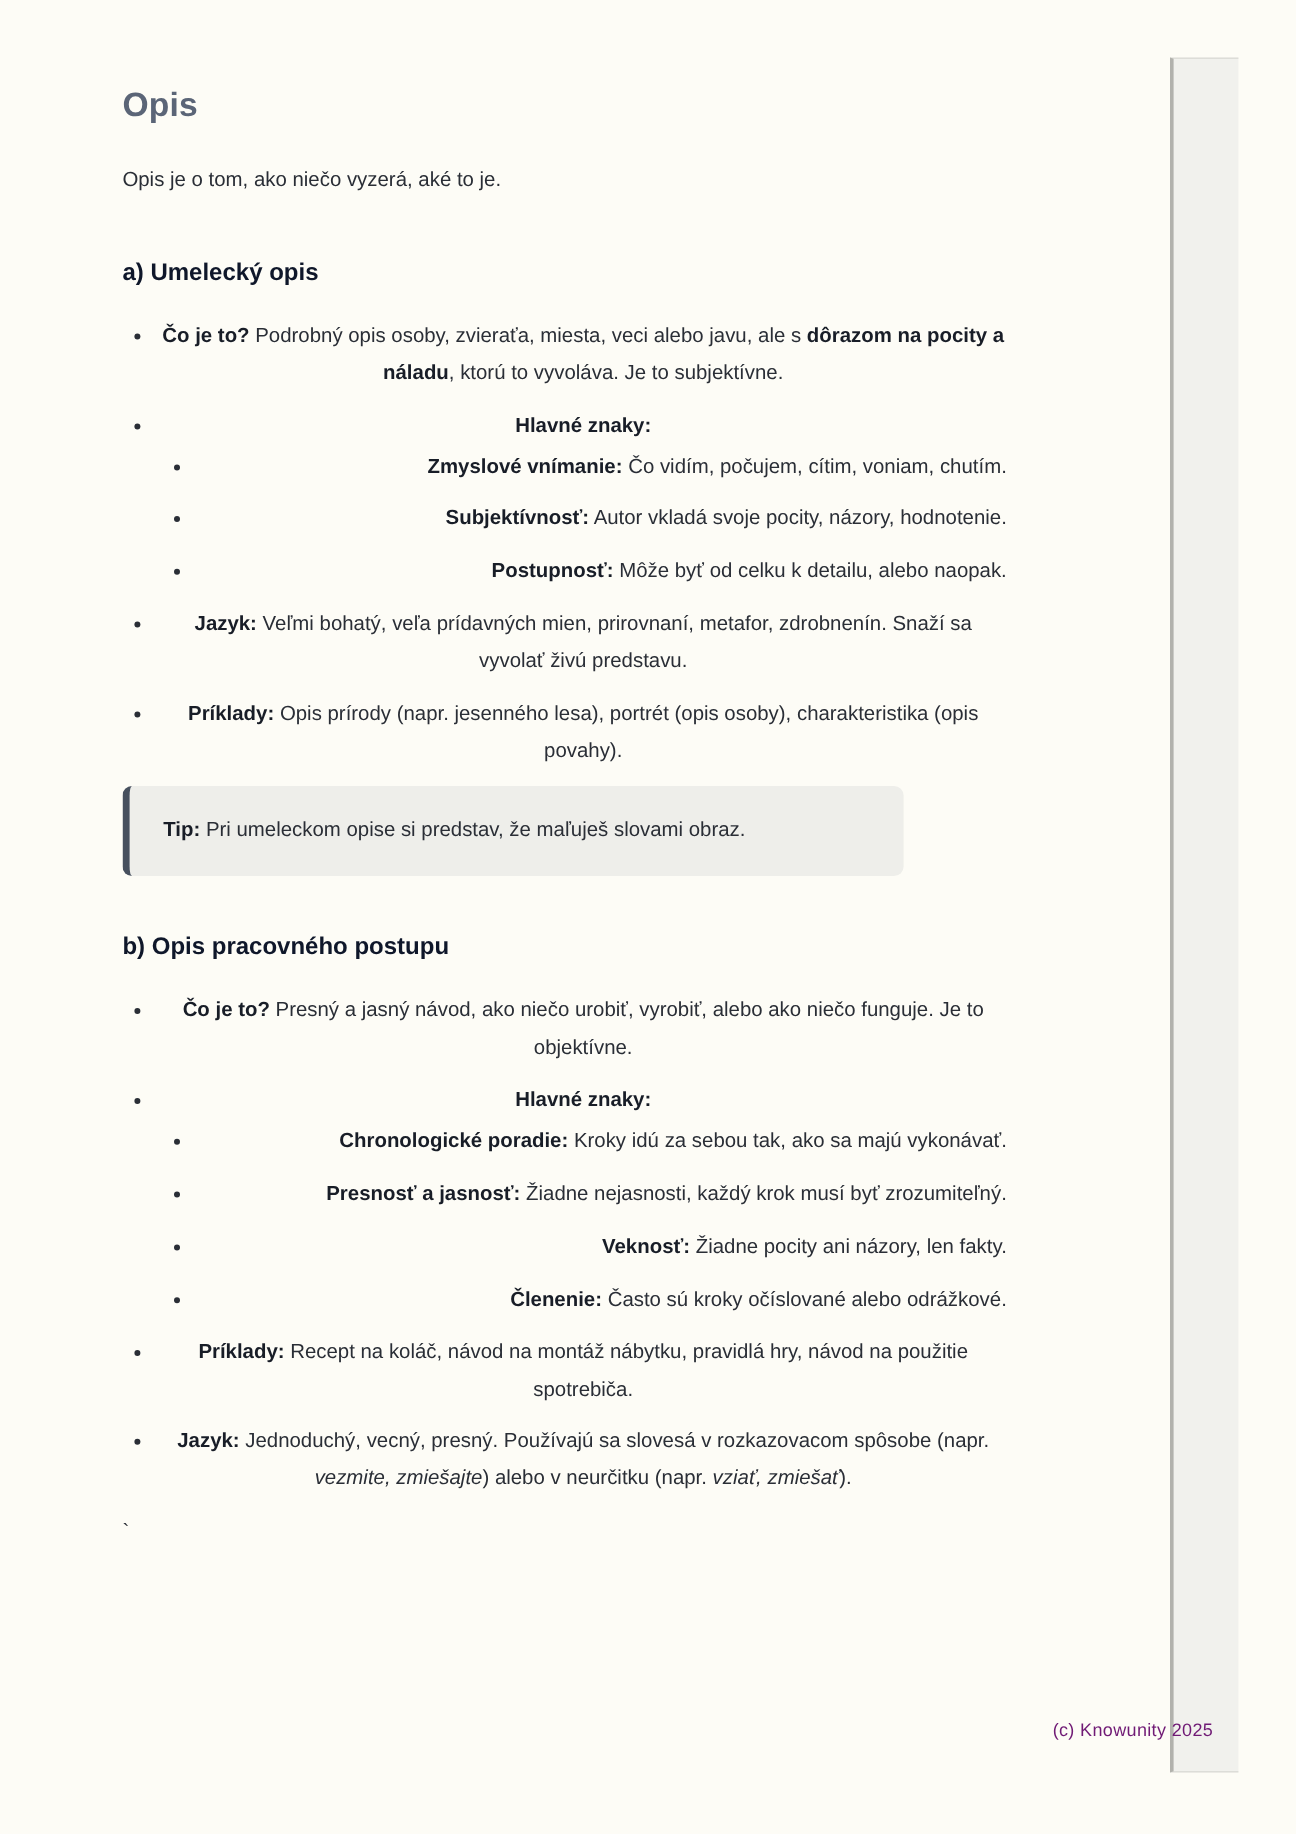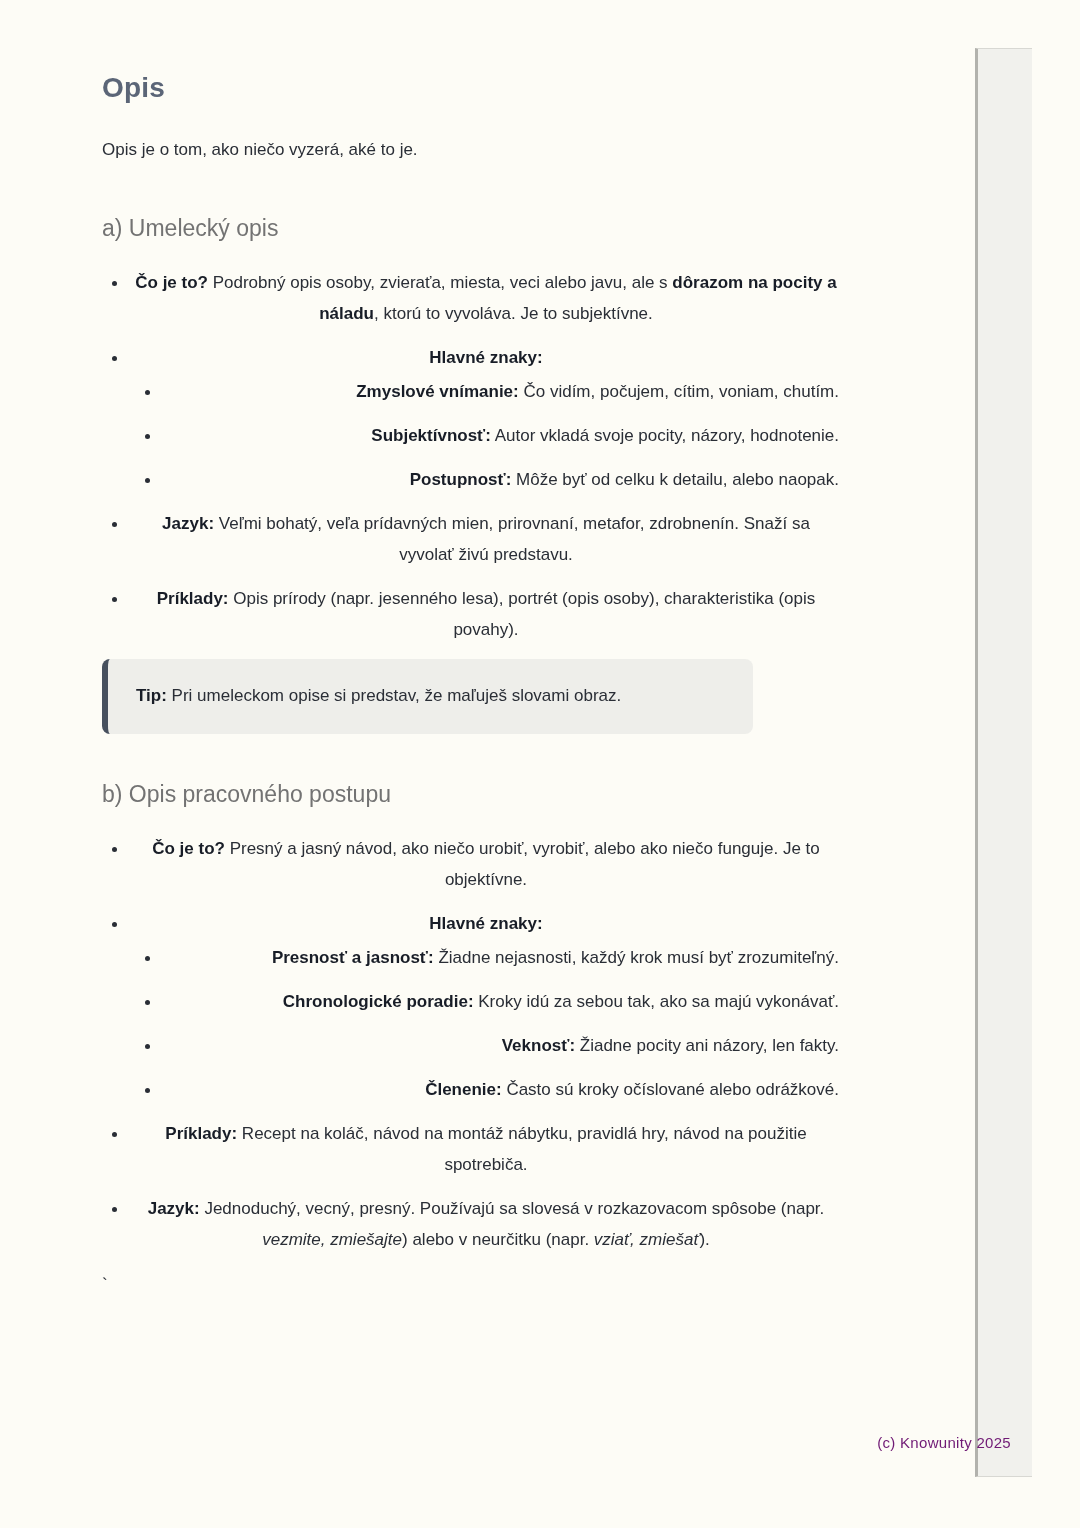--- a/index.html
+++ b/index.html
@@ -5,21 +5,21 @@
   html,body{margin:0;padding:0;}
   body{
     width:1080px;height:1528px;position:relative;overflow:hidden;
     background:#fdfcf6;
     font-family:"Liberation Sans", sans-serif;
     color:#2a2e36;
   }
   .content{position:absolute;left:102px;top:52px;width:737px;z-index:2;margin-top:20px;}
   .title{font-size:28px;font-weight:700;color:#5b6577;margin:0;line-height:1.15;letter-spacing:.2px;}
   .intro{font-size:17px;margin:33px 0 0 0;line-height:1.5;}
-  .section-heading{font-size:23px;font-weight:400;color:#737373;margin:52px 0 0 0;line-height:1.2;}
+  .section-heading{font-size:20px;font-weight:700;color:#0f172a;margin:52px 0 0 0;line-height:1.2;}
   .bullets{list-style:none;margin:26px 0 0 0;padding:0;}
   .li{position:relative;font-size:17px;line-height:1.82;}
   .li.level1{padding-left:31px;margin-bottom:13px;text-align:center;}
   .li.level2{padding-left:31px;margin-left:33px;margin-bottom:13px;text-align:right;}
   .li.level1 + .li.level2{margin-top:-10px;}
   .li.level2 + .li.level1{margin-top:11px;}
   .dot{position:absolute;left:10px;top:13px;width:5px;height:5px;border-radius:50%;background:#2a2e36;}
   .b{font-weight:700;color:#181d27;}
   .i{font-style:italic;}
   .tip{
@@ -60,22 +60,22 @@
     <div class="tip">
       <span><span class="b">Tip:</span><span> Pri umeleckom opise si predstav, že maľuješ slovami obraz.</span></span>
     </div>
   </section>
 
   <section class="section-b">
     <h2 class="section-heading">b) Opis pracovného postupu</h2>
     <ul class="bullets">
         <li class="li level1"><span class="dot"></span><span><span class="b">Čo je to?</span><span> Presný a jasný návod, ako niečo urobiť, vyrobiť, alebo ako niečo funguje. Je to objektívne.</span></span></li>
         <li class="li level1"><span class="dot"></span><span><span class="b">Hlavné znaky:</span></span></li>
+        <li class="li level2"><span class="dot"></span><span><span class="b">Chronologické poradie:</span><span> Kroky idú za sebou tak, ako sa majú vykonávať.</span></span></li>
         <li class="li level2"><span class="dot"></span><span><span class="b">Presnosť a jasnosť:</span><span> Žiadne nejasnosti, každý krok musí byť zrozumiteľný.</span></span></li>
-        <li class="li level2"><span class="dot"></span><span><span class="b">Chronologické poradie:</span><span> Kroky idú za sebou tak, ako sa majú vykonávať.</span></span></li>
         <li class="li level2"><span class="dot"></span><span><span class="b">Veknosť:</span><span> Žiadne pocity ani názory, len fakty.</span></span></li>
         <li class="li level2"><span class="dot"></span><span><span class="b">Členenie:</span><span> Často sú kroky očíslované alebo odrážkové.</span></span></li>
         <li class="li level1"><span class="dot"></span><span><span class="b">Príklady:</span><span> Recept na koláč, návod na montáž nábytku, pravidlá hry, návod na použitie spotrebiča.</span></span></li>
         <li class="li level1"><span class="dot"></span><span><span class="b">Jazyk:</span><span> Jednoduchý, vecný, presný. Používajú sa slovesá v rozkazovacom spôsobe (napr. </span><span class="i">vezmite, zmiešajte</span><span>) alebo v neurčitku (napr. </span><span class="i">vziať, zmiešať</span><span>).</span></span></li>
       </ul>
   </section>
 
   <div class="stray">`</div>
 </div>
 

